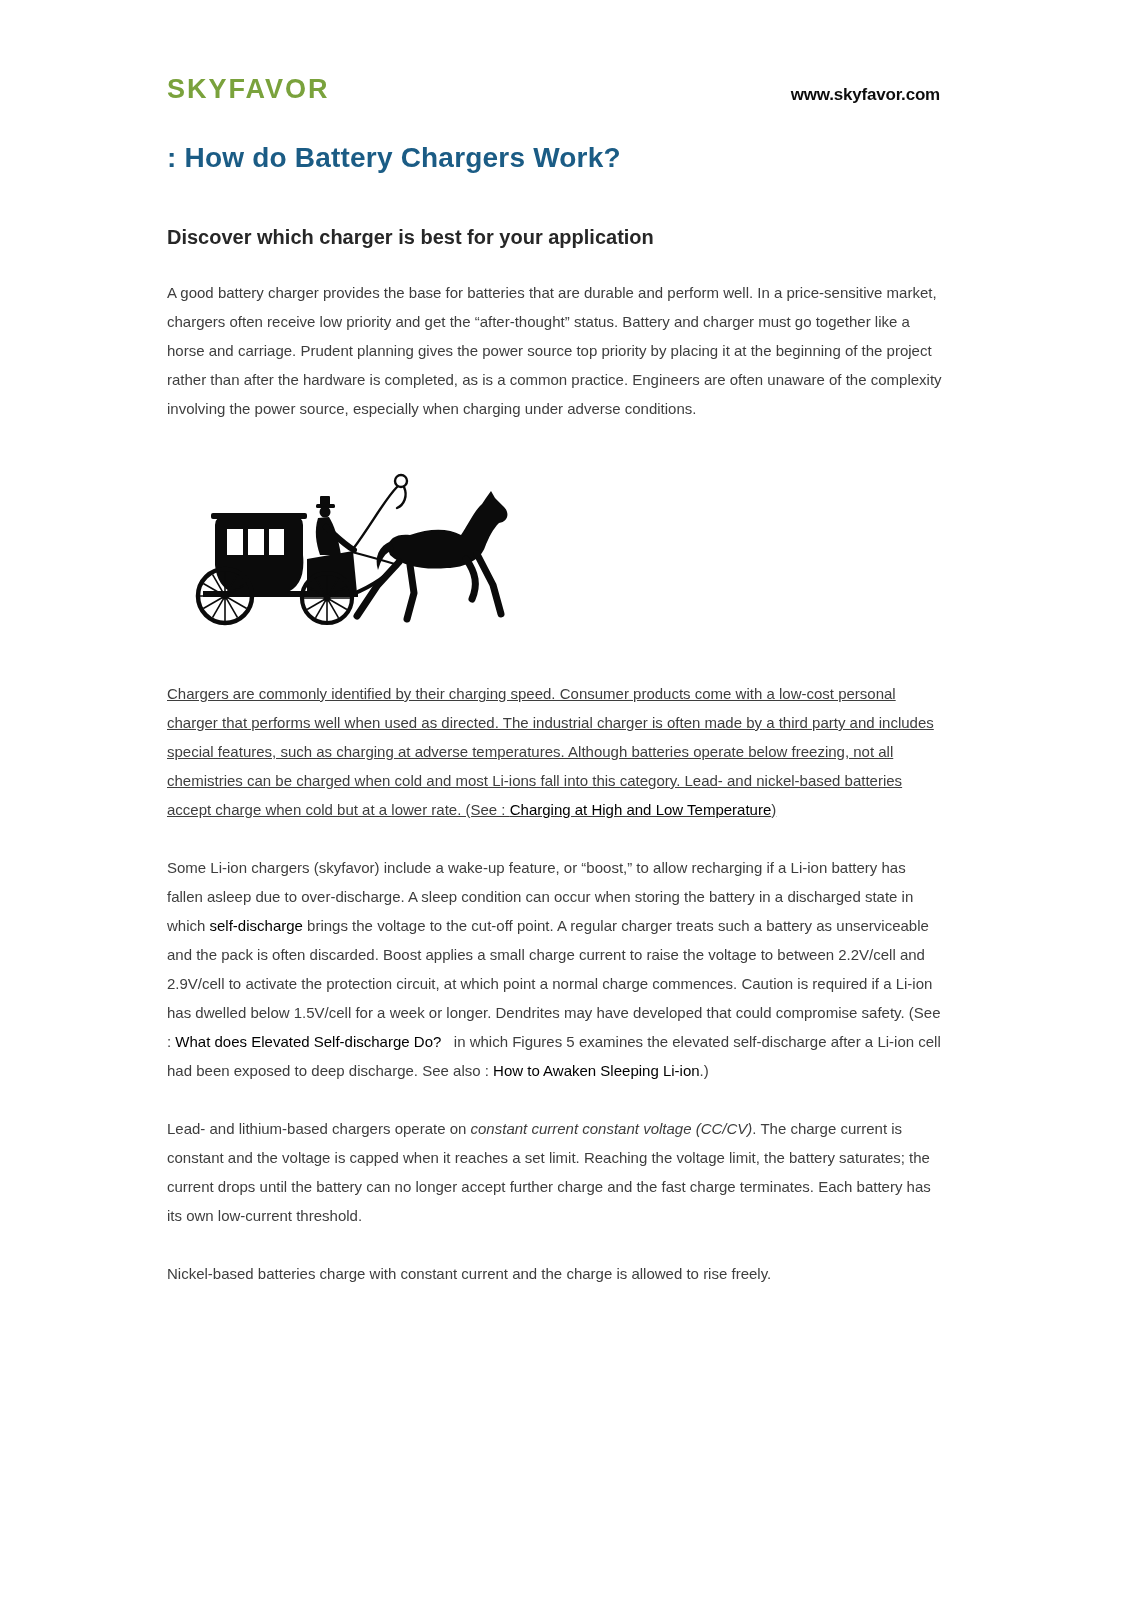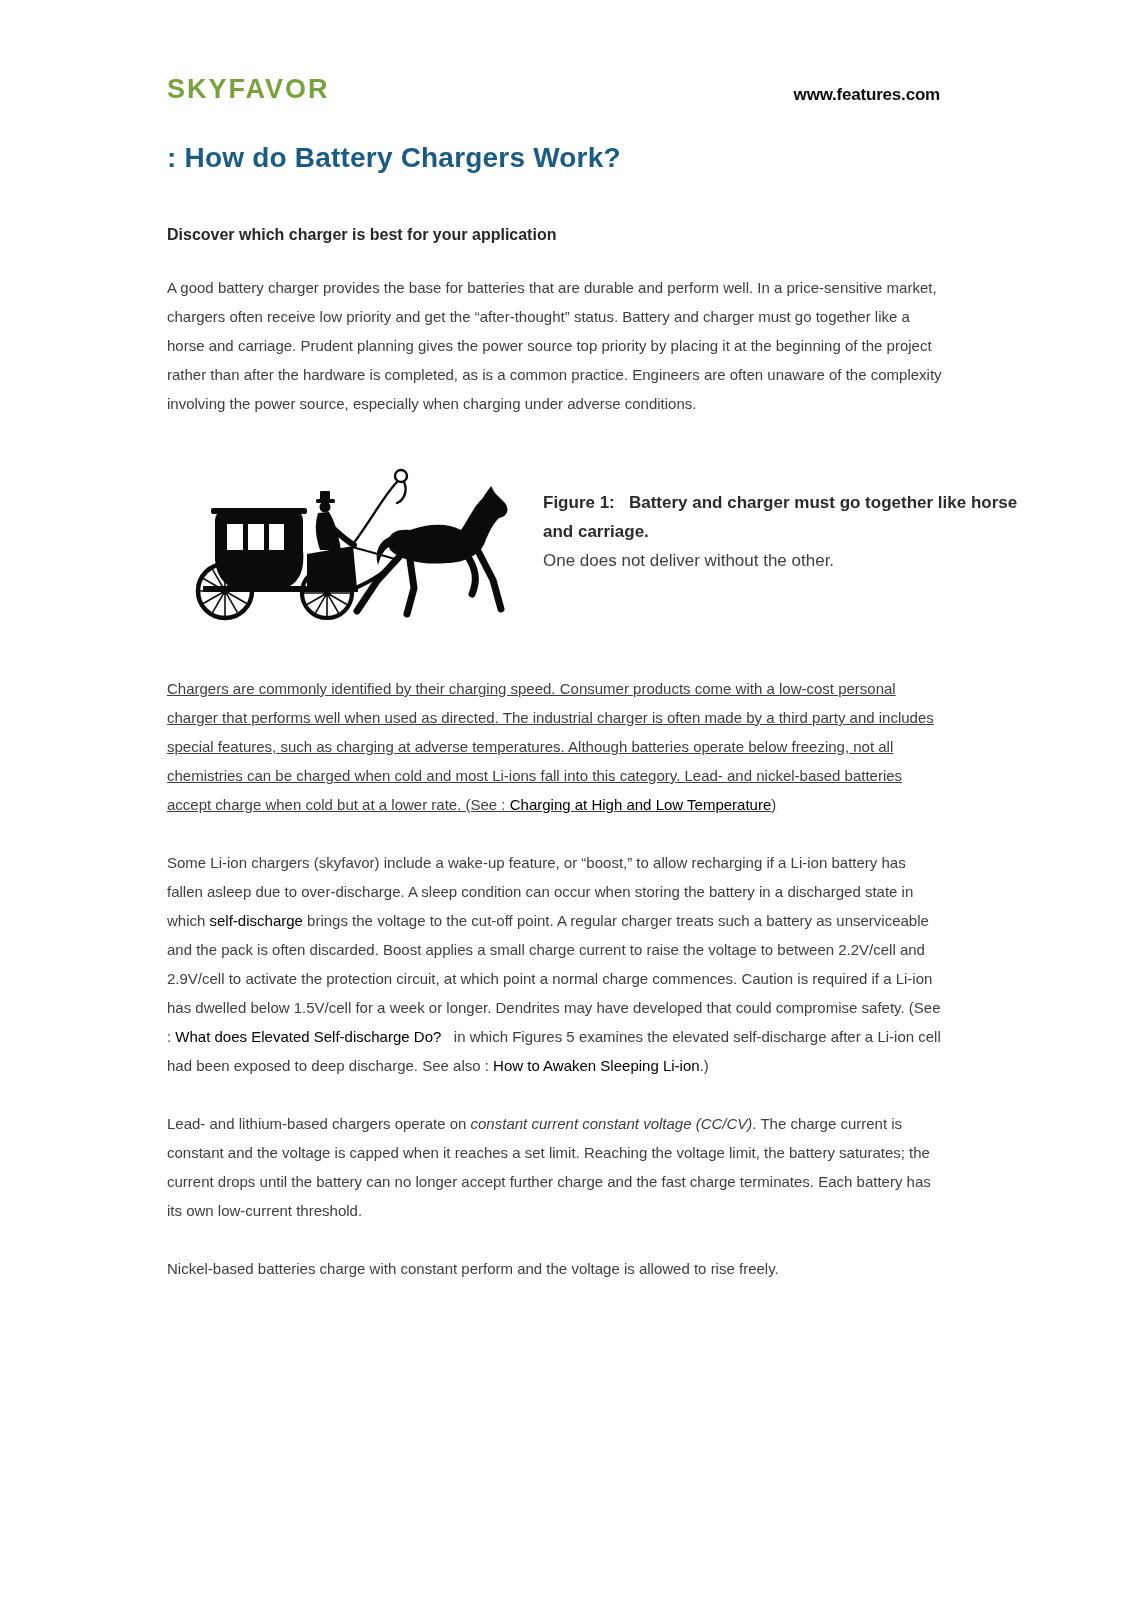--- a/index.html
+++ b/index.html
@@ -18,21 +18,21 @@
   }
   .url {
     font-size:17px; font-weight:700; color:#0d0d0d; letter-spacing:-0.2px;
   }
   .content { margin:0 188px 0 167px; width:776px; }
   .title {
     margin:36px 0 0 0; font-size:28px; line-height:33px;
     font-weight:700; color:#1b5c85; letter-spacing:0.2px;
   }
   .subtitle {
-    margin:52px 0 0 0; font-size:16px; font-weight:700; color:#272727;
+    margin:52px 0 0 0; font-size:20px; font-weight:700; color:#272727;
   }
   p.body {
     margin:29px 0 0 0; font-size:15px; line-height:29px; color:#3e3e3e;
   }
   p.after-figure { margin-top:52px;text-decoration:underline; }
   .link { color:#000000; }
   .italic { font-style:italic; }
   .figure { display:flex; margin-top:32px; width:900px; }
   .fig-image { flex:0 0 auto; width:335px; height:172px; margin-left:18px; }
   .fig-image svg { width:335px; height:172px; display:block; }
@@ -42,21 +42,21 @@
   .ink { fill:#0b0b0b; }
   .stroke-ink { stroke:#0b0b0b; fill:none; }
 </style>
 </head>
 <body>
 
 <div class="page">
 
   <div class="header">
     <div class="logo">SKYFAVOR</div>
-    <div class="url">www.features.com</div>
+    <div class="url">www.skyfavor.com</div>
   </div>
 
   <div class="content">
 
     <h1 class="title">: How do Battery Chargers Work?</h1>
 
     <h2 class="subtitle">Discover which charger is best for your application</h2>
 
     <p class="body">A good battery charger provides the base for batteries that are durable and perform well. In a price-sensitive market, chargers often receive low priority and get the “after-thought” status. Battery and charger must go together like a horse and carriage. Prudent planning gives the power source top priority by placing it at the beginning of the project rather than after the hardware is completed, as is a common practice. Engineers are often unaware of the complexity involving the power source, especially when charging under adverse conditions.</p>
 
@@ -125,28 +125,24 @@
             <path class="ink" d="M206 86 C194 91, 189 102, 193 115 C196 106, 199 97, 209 95 Z"></path>
             <g class="stroke-ink" stroke-width="7" stroke-linecap="round" stroke-linejoin="round">
               <path d="M214 107 L192 131 L172 161"></path>
               <path d="M225 110 L229 138 L222 164"></path>
               <path d="M281 104 C291 118, 293 130, 287 144"></path>
               <path d="M292 99 L308 130 L316 159"></path>
             </g>
           </g>
         </svg>
       </div>
-      <figcaption class="fig-caption">
-        <span class="cap-bold">Figure 1:&nbsp;&nbsp; Battery and charger must go together like horse and carriage.</span>
-        <span class="cap-reg">One does not deliver without the other.</span>
-      </figcaption>
     </figure>
 
     <p class="body after-figure"><span>Chargers are commonly identified by their charging speed. Consumer products come with a low-cost personal charger that performs well when used as directed. The industrial charger is often made by a third party and includes special features, such as charging at adverse temperatures. Although batteries operate below freezing, not all chemistries can be charged when cold and most Li-ions fall into this category. Lead- and nickel-based batteries accept charge when cold but at a lower rate. (See : </span><span class="link">Charging at High and Low Temperature</span><span>)</span></p>
 
     <p class="body"><span>Some Li-ion chargers (skyfavor) include a wake-up feature, or “boost,” to allow recharging if a Li-ion battery has fallen asleep due to over-discharge. A sleep condition can occur when storing the battery in a discharged state in which </span><span class="link">self-discharge</span><span> brings the voltage to the cut-off point. A regular charger treats such a battery as unserviceable and the pack is often discarded. Boost applies a small charge current to raise the voltage to between 2.2V/cell and 2.9V/cell to activate the protection circuit, at which point a normal charge commences. Caution is required if a Li-ion has dwelled below 1.5V/cell for a week or longer. Dendrites may have developed that could compromise safety. (See : </span><span class="link">What does Elevated Self-discharge Do?</span><span>&nbsp;&nbsp; in which Figures 5 examines the elevated self-discharge after a Li-ion cell had been exposed to deep discharge. See also : </span><span class="link">How to Awaken Sleeping Li-ion</span><span>.)</span></p>
 
     <p class="body"><span>Lead- and lithium-based chargers operate on </span><span class="italic">constant current constant voltage (CC/CV)</span><span>. The charge current is constant and the voltage is capped when it reaches a set limit. Reaching the voltage limit, the battery saturates; the current drops until the battery can no longer accept further charge and the fast charge terminates. Each battery has its own low-current threshold.</span></p>
 
-    <p class="body">Nickel-based batteries charge with constant perform and the voltage is allowed to rise freely.</p>
+    <p class="body">Nickel-based batteries charge with constant current and the charge is allowed to rise freely.</p>
 
   </div>
 </div>
 
 </body></html>

